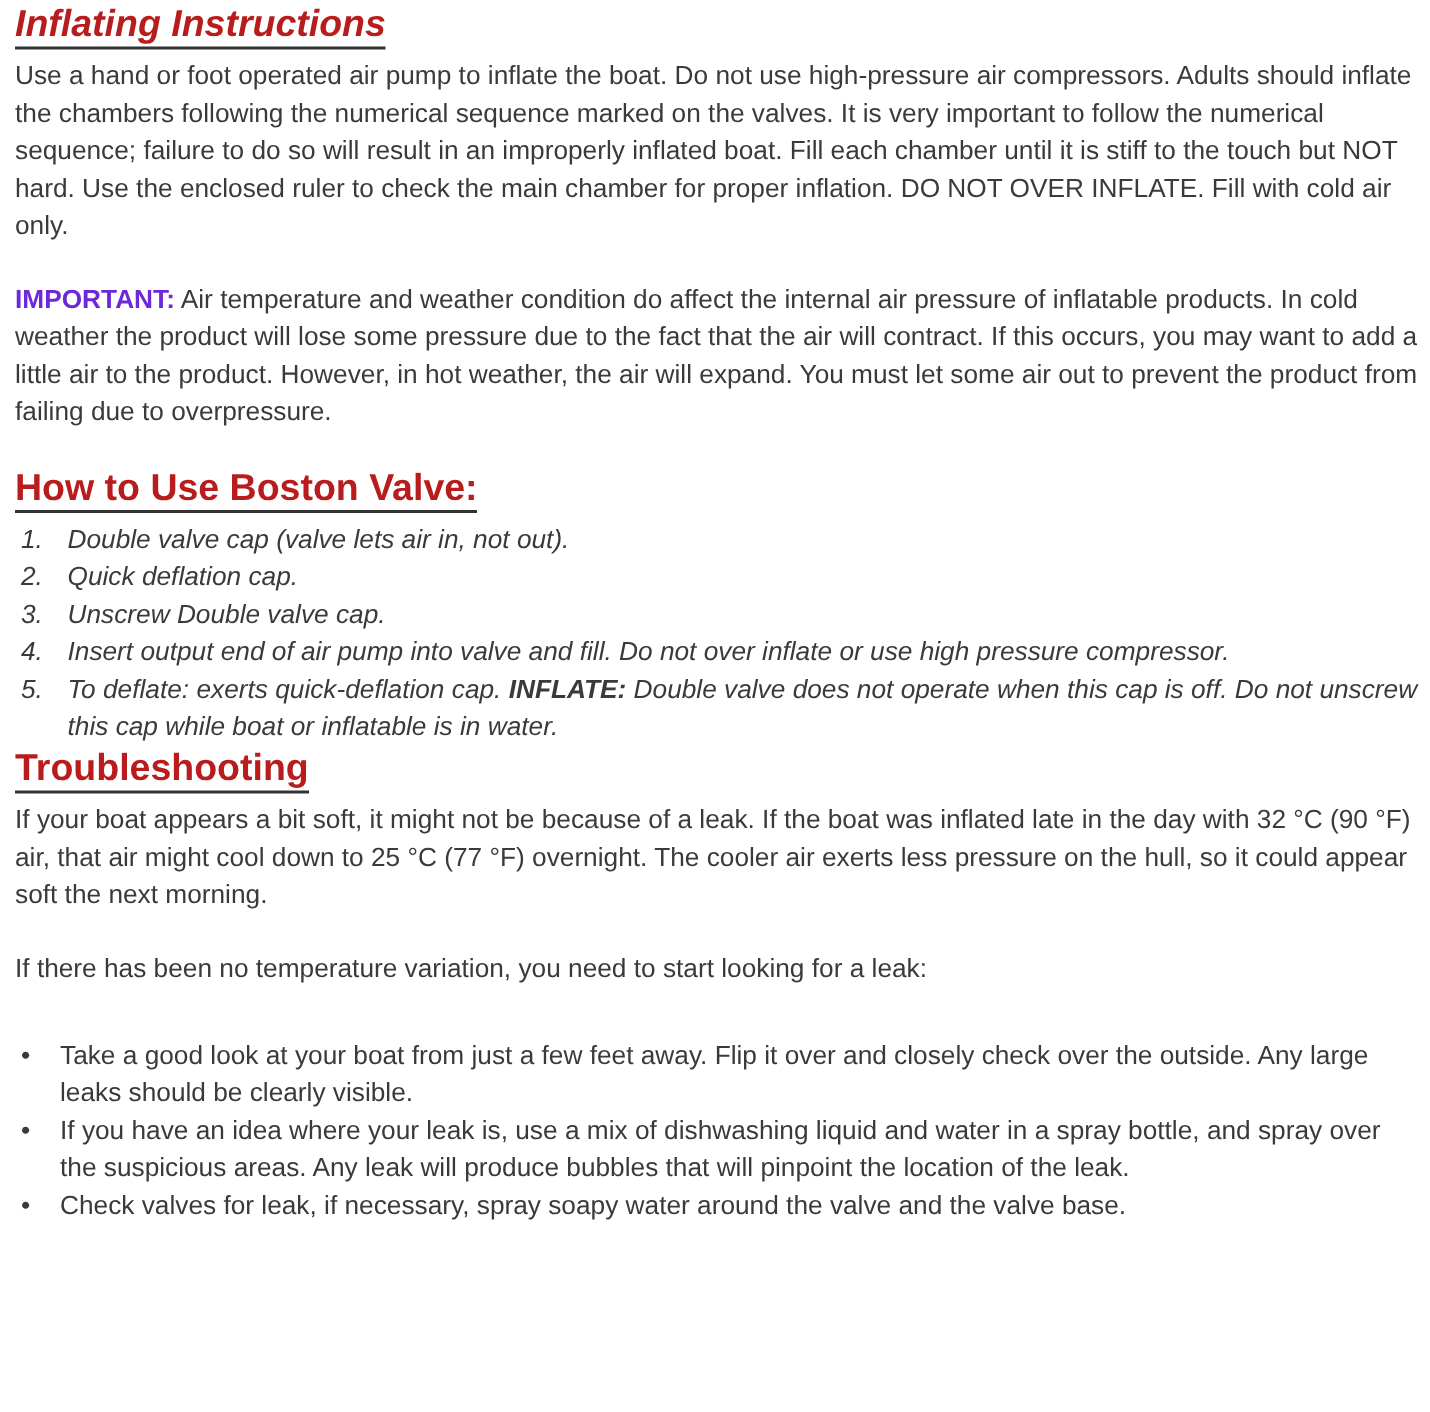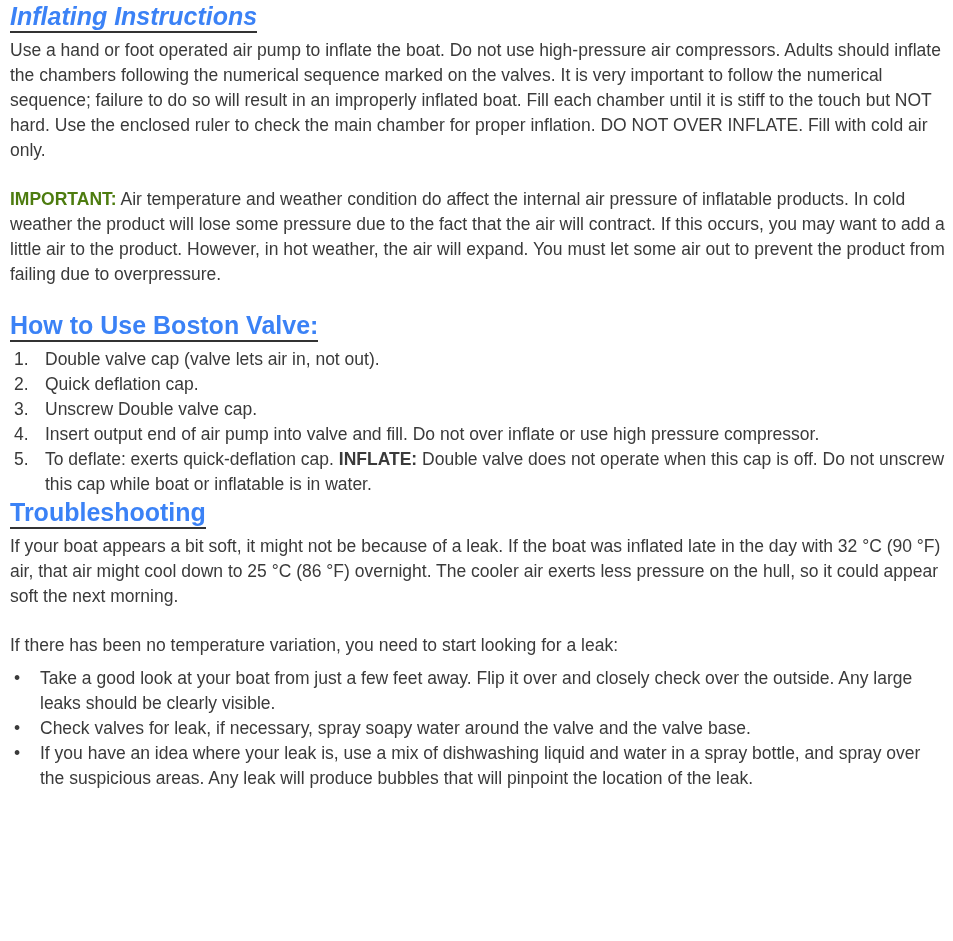--- a/index.html
+++ b/index.html
@@ -14,54 +14,55 @@
     color: #3a3a3a;
     padding: 2px 8px 4px 10px;
   }
   .doc { width: 100%; }
 
   h1, h2 {
     font-size: 25px;
     line-height: 28px;
     margin: 0 0 5px 0;
     font-weight: bold;
-    color: #3b82f6;
+    color: #b91c1c;
   }
   h1 .hd, h2 .hd {
     display: inline-block;
     border-bottom: 2px solid #333333;
     padding-bottom: 1px;
   }
   h1.italic { font-style: italic; }
   h2 { margin-top: 1px; }
 
   p { margin: 0 0 24px 0; }
   p.tight { margin-bottom: 0; }
-  p strong { color: #4d7c0f; margin-top: 21px; }
+  p strong { color: #6d28d9; margin-top: 21px; }
 
   ol.steps {
     list-style: none;
     counter-reset: step;
     margin: 0 0 0 0;
     padding: 0 0 0 35px;
+    font-style: italic;
   }
   ol.steps > li {
     position: relative;
     counter-increment: step;
   }
   ol.steps > li::before {
     content: counter(step) ".";
     position: absolute;
     left: -31px;
     top: 0;
   }
 
   ul.bullets {
     list-style: none;
-    margin: 8px 0 0 0;
+    margin: 33px 0 0 0;
     padding: 0 0 0 30px;
   }
   ul.bullets > li {
     position: relative;
   }
   ul.bullets > li::before {
     content: "\2022";
     position: absolute;
     left: -26px;
     top: 0;
@@ -90,22 +91,22 @@
       <li>Unscrew Double valve cap.</li>
       <li>Insert output end of air pump into valve and fill. Do not over inflate or use high pressure compressor.</li>
       <li><span>To deflate: exerts quick-deflation cap. </span><strong>INFLATE:</strong><span> Double valve does not operate when this cap is off. Do not unscrew this cap while boat or inflatable is in water.</span></li>
     </ol>
   </section>
 
   <section>
     <h2>
       <span class="hd">Troubleshooting</span>
     </h2>
-    <p>If your boat appears a bit soft, it might not be because of a leak. If the boat was inflated late in the day with 32 °C (90 °F) air, that air might cool down to 25 °C (86 °F) overnight. The cooler air exerts less pressure on the hull, so it could appear soft the next morning.</p>
+    <p>If your boat appears a bit soft, it might not be because of a leak. If the boat was inflated late in the day with 32 °C (90 °F) air, that air might cool down to 25 °C (77 °F) overnight. The cooler air exerts less pressure on the hull, so it could appear soft the next morning.</p>
     <p class="tight">If there has been no temperature variation, you need to start looking for a leak:</p>
     <ul class="bullets">
       <li>Take a good look at your boat from just a few feet away. Flip it over and closely check over the outside. Any large leaks should be clearly visible.</li>
+      <li>If you have an idea where your leak is, use a mix of dishwashing liquid and water in a spray bottle, and spray over the suspicious areas. Any leak will produce bubbles that will pinpoint the location of the leak.</li>
       <li>Check valves for leak, if necessary, spray soapy water around the valve and the valve base.</li>
-      <li>If you have an idea where your leak is, use a mix of dishwashing liquid and water in a spray bottle, and spray over the suspicious areas. Any leak will produce bubbles that will pinpoint the location of the leak.</li>
     </ul>
   </section>
 
 </div>
 
 </body></html>

